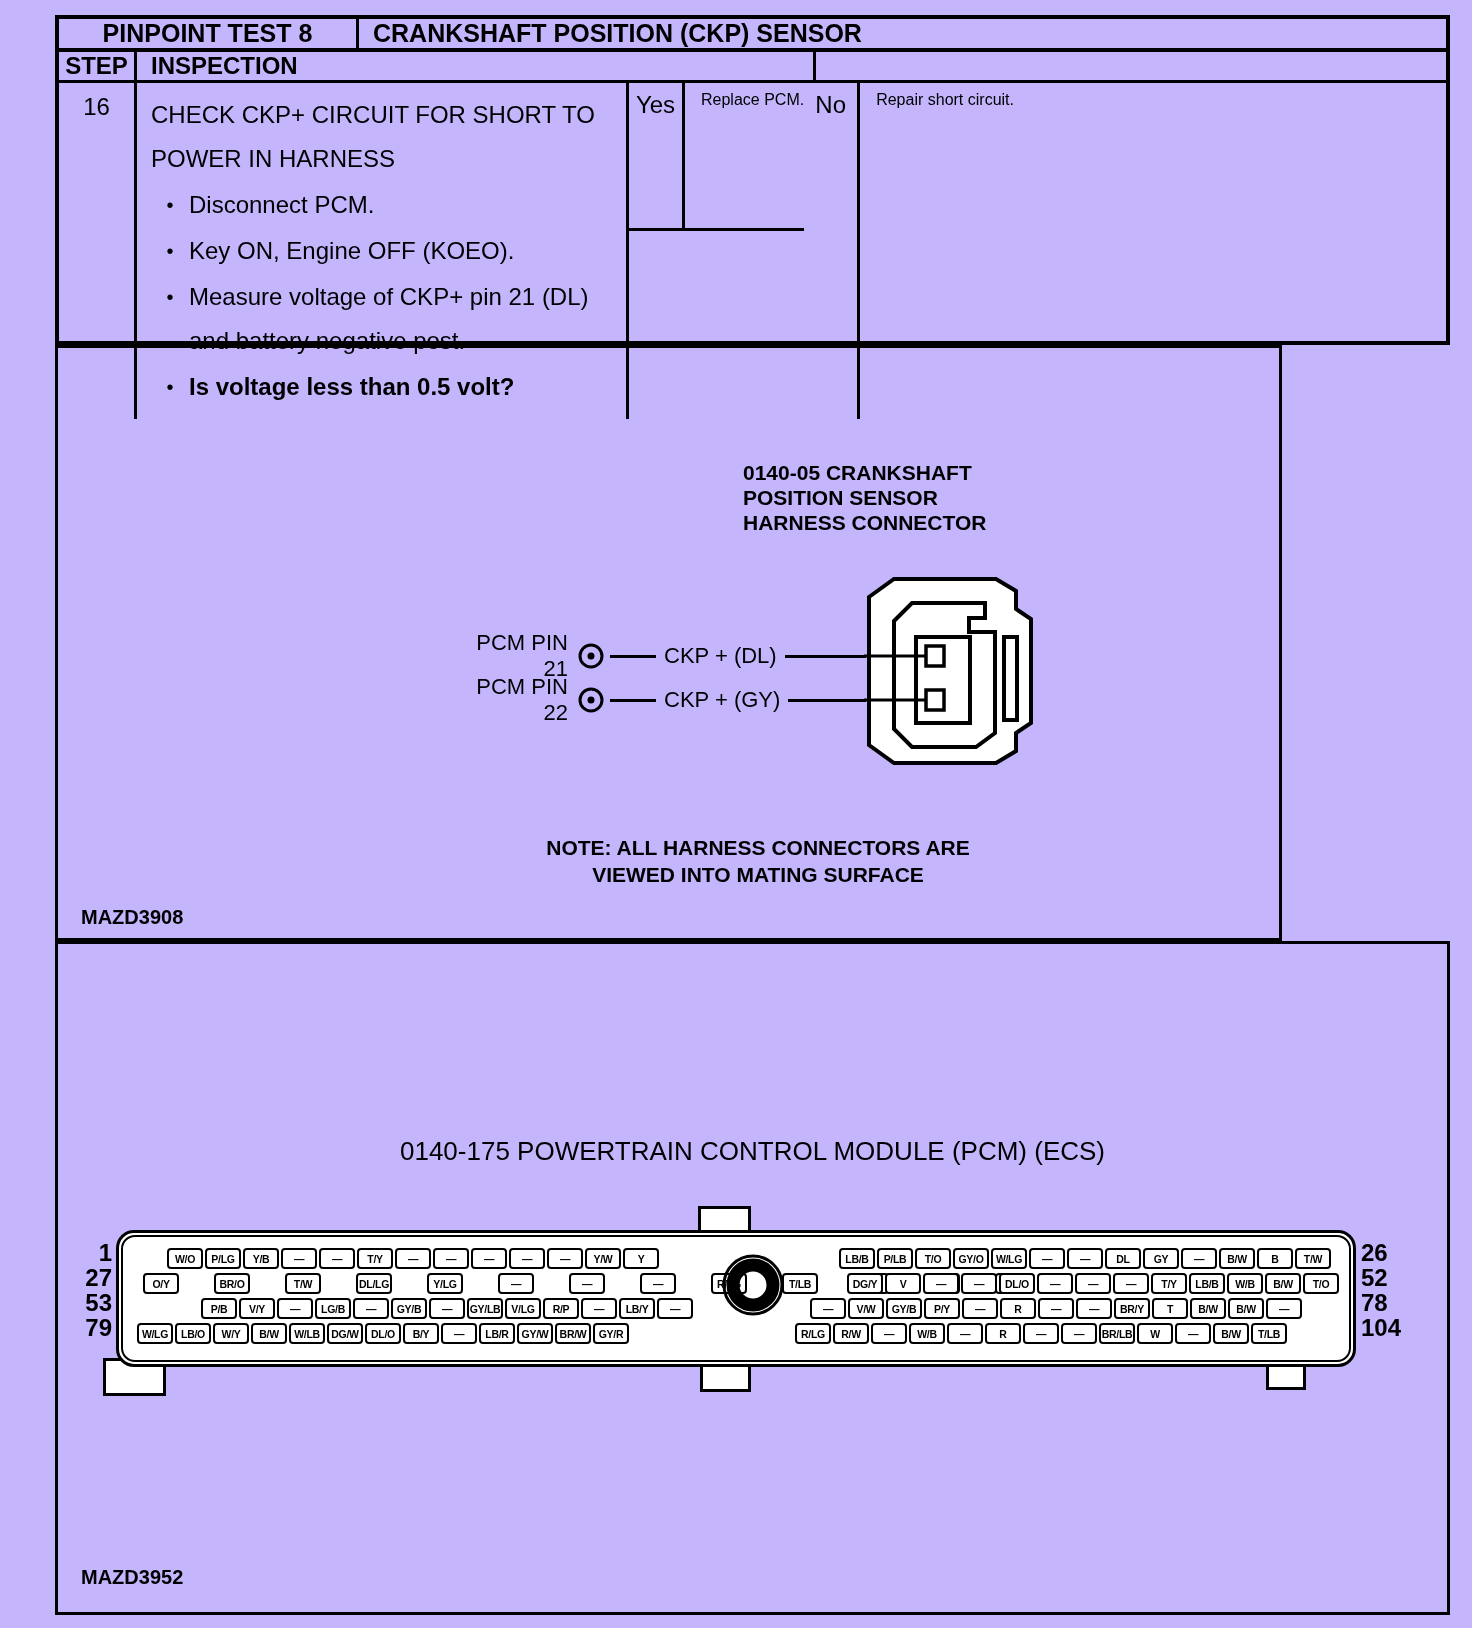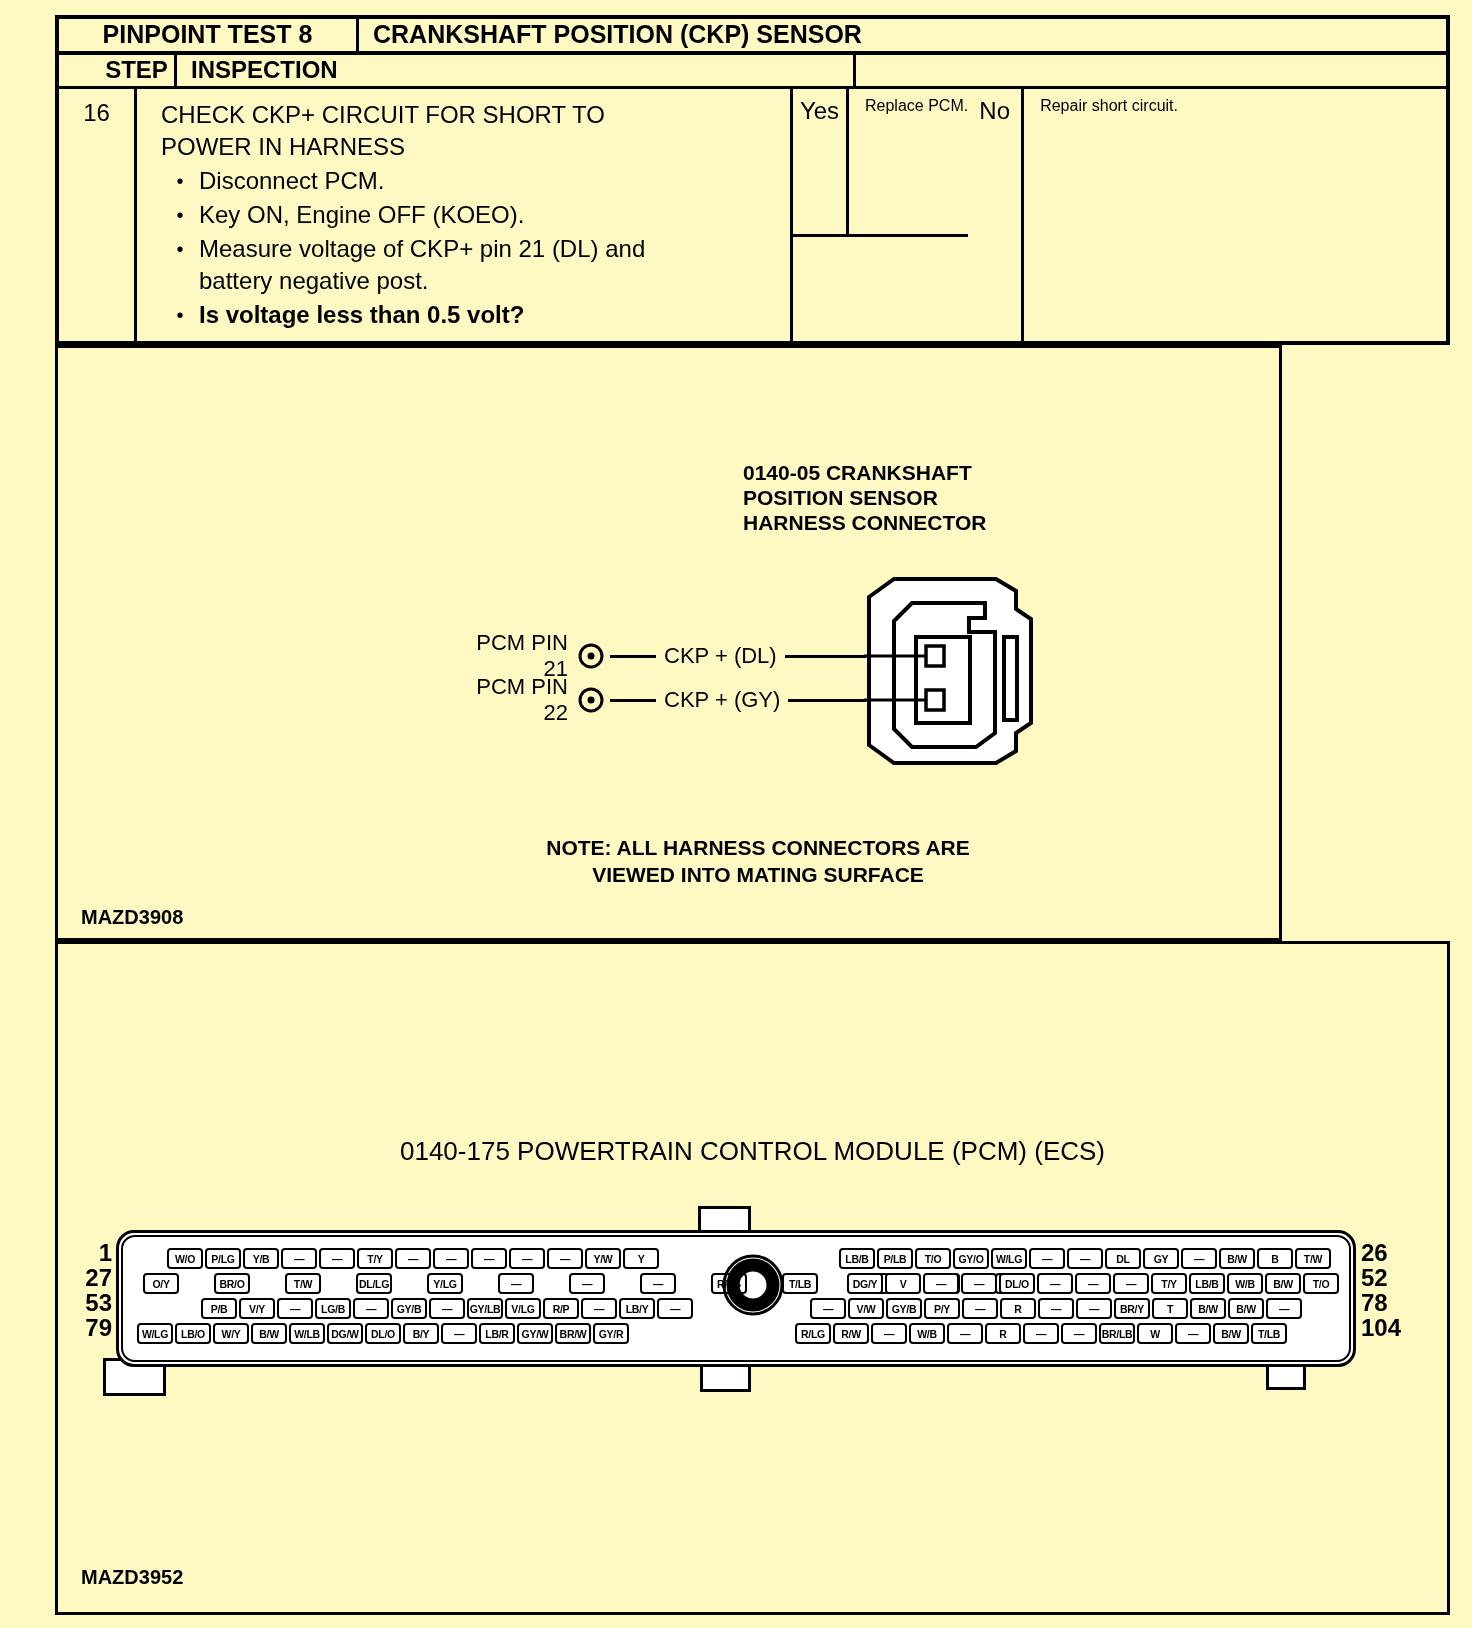--- a/index.html
+++ b/index.html
@@ -1,34 +1,34 @@
 <!DOCTYPE html>
 <html><head>
 <meta charset="utf-8">
 <style>
   * { box-sizing: border-box; margin: 0; padding: 0; }
   body { background: #fff; font-family: "Liberation Sans", sans-serif; color: #000; }
-  .page { position: relative; width: 1472px; height: 1628px; background: #fef9c3; overflow: hidden; }
+  .page { position: relative; width: 1472px; height: 1628px; background: #c4b5fd; overflow: hidden; }
 
   
   .main-table { position: absolute; left: 55px; top: 15px; width: 1395px; height: 330px;
                 border: 4px solid #000; display: flex; flex-direction: column; }
   .title-row { height: 46px; border-bottom: 4px solid #000; display: flex; }
   .title-cell-left { width: 300px; border-right: 3px solid #000; display:flex; align-items:center; justify-content:center;
                      font-weight: bold; font-size: 25px; }
   .title-cell-right { flex: 1; display:flex; align-items:center; padding-left: 14px; font-weight: bold; font-size: 25px; }
   .header-row { height: 45px; border-bottom: 3px solid #000; display: flex; }
   .hdr-step { width: 78px; border-right: 3px solid #000; display:flex; align-items:center; justify-content:center;
-              font-weight: bold; font-size: 24px; margin-left: 40px; }
+              font-weight: bold; font-size: 24px; }
   .hdr-insp { width: 679px; border-right: 3px solid #000; display:flex; align-items:center; padding-left: 14px;
               font-weight: bold; font-size: 24px; }
   .hdr-action { flex: 1; display:flex; align-items:center; padding-left: 16px; font-weight: bold; font-size: 24px; }
   .content-row { flex: 1; display: flex; }
   .cell-step { width: 78px; border-right: 3px solid #000; text-align: center; padding-top: 10px; font-size: 24px; }
-  .cell-insp { width: 656px; border-right: 3px solid #000; padding: 10px 24px; font-size: 24px; line-height: 32px; }
+  .cell-insp { width: 492px; border-right: 3px solid #000; padding: 10px 14px; font-size: 24px; line-height: 44px; }
   .insp-heading { max-width: 480px; }
   .bullets { margin-top: 2px; }
   .bullet { display: flex; margin-top: 2px; }
   .bullet .dot { width: 38px; text-align: center; flex: none; font-size: 20px; }
   .bullet .btxt { max-width: 470px; }
   .bullet.bold .btxt { font-weight: bold; }
   .yn-col { flex: 1; display: flex; flex-direction: row; }
   .yn-row { display: flex; }
   .yn-row.yes { height: 148px; border-bottom: 3px solid #000; }
   .yn-row.no { flex: 1; }

